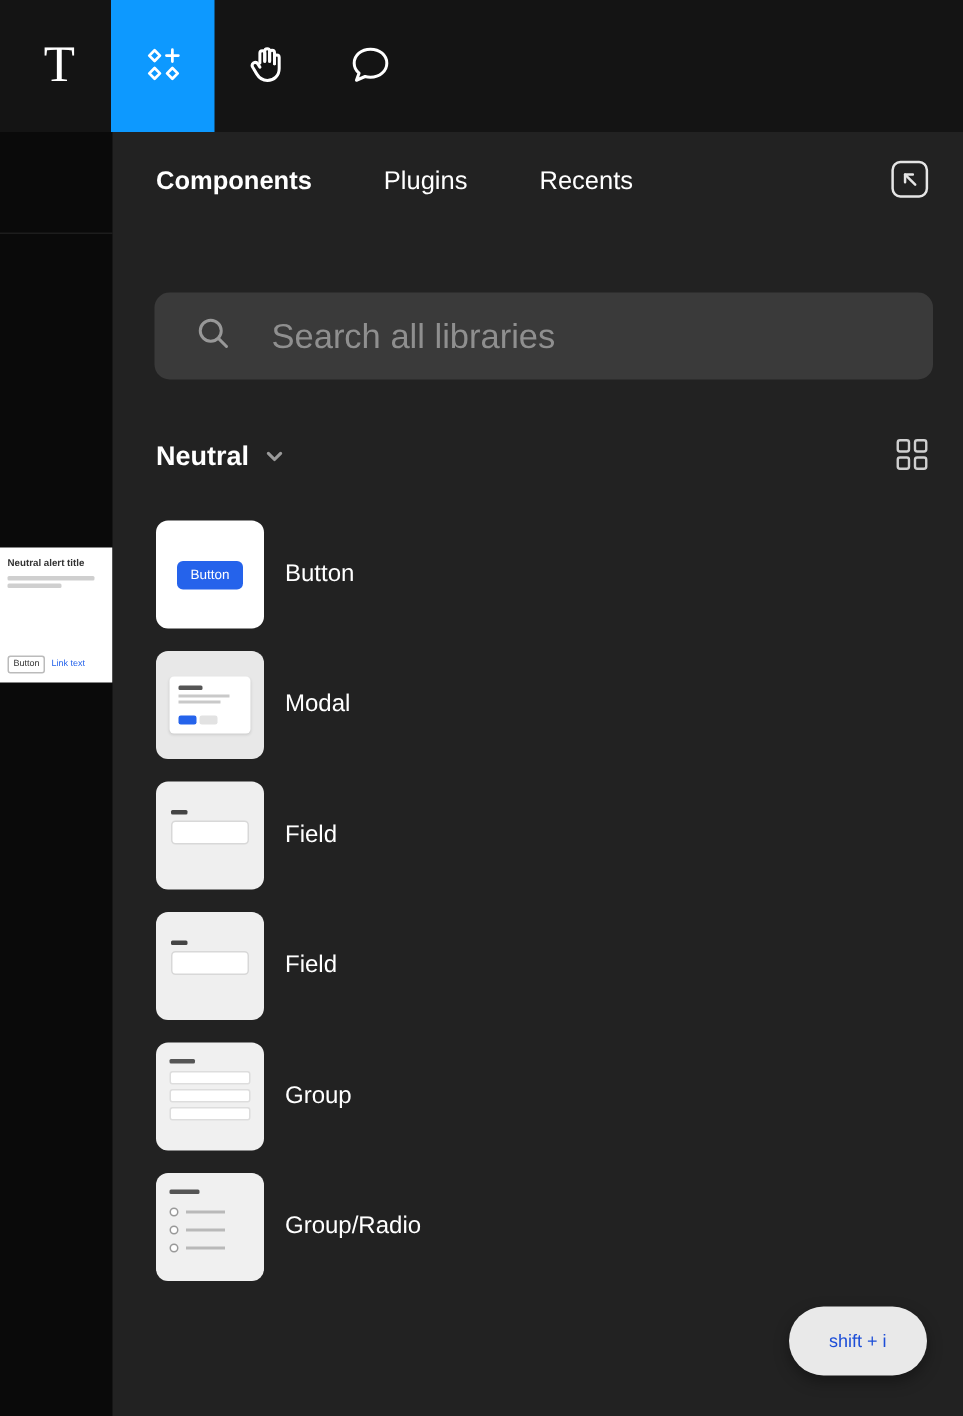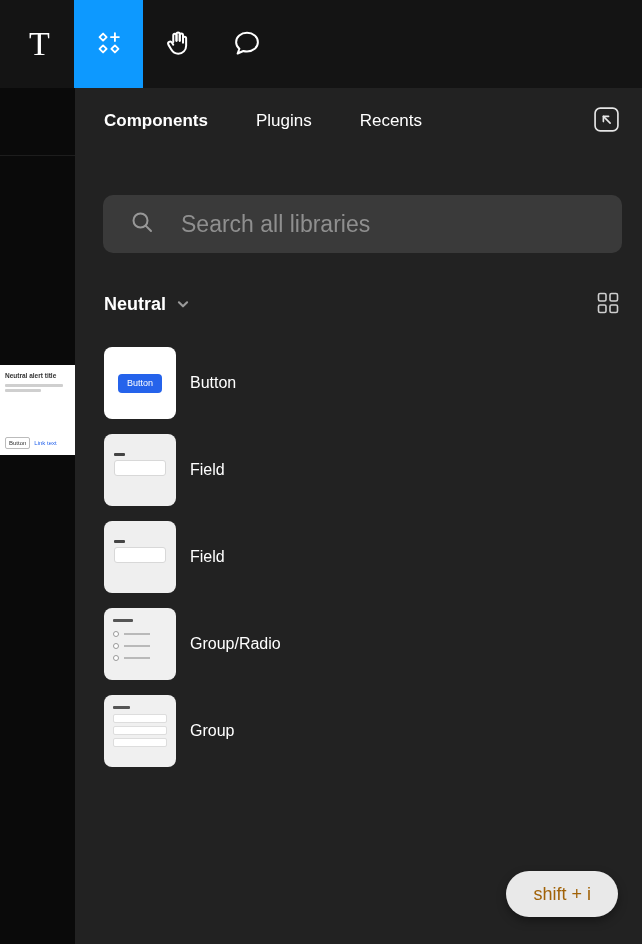--- a/index.html
+++ b/index.html
@@ -88,21 +88,21 @@
 
   .pv-radio { background:#f0f0f0; }
   .r-t  { left:9px; top:11px; width:20px; height:2.5px; background:#555; border-radius:1px; }
   .r-c  { left:9px; width:6px; height:6px; border:1.5px solid #999; border-radius:50%; background:#fff; }
   .r-b  { left:20px; width:26px; height:2px; background:#b9b9b9; }
   .r-c1 { top:23px; } .r-b1 { top:25px; }
   .r-c2 { top:35px; } .r-b2 { top:37px; }
   .r-c3 { top:47px; } .r-b3 { top:49px; }
 
   .shortcut-pill { position:absolute; right:24px; bottom:27px; height:46px; padding:0 27px;
-                   background:#e9e9e9; color:#a16207; border-radius:23px; font-size:18px;
+                   background:#e9e9e9; color:#1d4ed8; border-radius:23px; font-size:12px;
                    display:flex; align-items:center; box-shadow:0 4px 10px rgba(0,0,0,.35);text-align:right; }
 </style>
 </head>
 <body>
 
 <div class="app">
 
   <div class="toolbar">
     <button class="tool">
       <span class="t-glyph">T</span>
@@ -199,60 +199,71 @@
 
       <div class="list">
 
         <div class="row">
           <div class="thumb pv-button">
             <span class="mini-btn">Button</span>
           </div>
           <div class="row-label">Button</div>
         </div>
 
+        <div class="row">
+          <div class="thumb pv-modal">
+            <div class="shape m-card"></div>
+            <div class="shape m-t"></div>
+            <div class="shape m-l1"></div>
+            <div class="shape m-l2"></div>
+            <div class="shape m-btn"></div>
+            <div class="shape m-btn2"></div>
+          </div>
+          <div class="row-label">Modal</div>
+        </div>
 
         <div class="row">
           <div class="thumb pv-field">
             <div class="shape f-label"></div>
             <div class="shape f-input"></div>
           </div>
           <div class="row-label">Field</div>
         </div>
 
         <div class="row">
           <div class="thumb pv-field">
             <div class="shape f-label"></div>
             <div class="shape f-input"></div>
           </div>
           <div class="row-label">Field</div>
         </div>
 
+
+        <div class="row">
+          <div class="thumb pv-group">
+            <div class="shape g-t"></div>
+            <div class="shape g-r g-r1"></div>
+            <div class="shape g-r g-r2"></div>
+            <div class="shape g-r g-r3"></div>
+          </div>
+          <div class="row-label">Group</div>
+        </div>
 
         <div class="row">
           <div class="thumb pv-radio">
             <div class="shape r-t"></div>
             <div class="shape r-c r-c1"></div>
             <div class="shape r-b r-b1"></div>
             <div class="shape r-c r-c2"></div>
             <div class="shape r-b r-b2"></div>
             <div class="shape r-c r-c3"></div>
             <div class="shape r-b r-b3"></div>
           </div>
           <div class="row-label">Group/Radio</div>
         </div>
 
-        <div class="row">
-          <div class="thumb pv-group">
-            <div class="shape g-t"></div>
-            <div class="shape g-r g-r1"></div>
-            <div class="shape g-r g-r2"></div>
-            <div class="shape g-r g-r3"></div>
-          </div>
-          <div class="row-label">Group</div>
-        </div>
-
       </div>
 
       <div class="shortcut-pill">shift + i</div>
 
     </div>
   </div>
 </div>
 
 </body></html>

